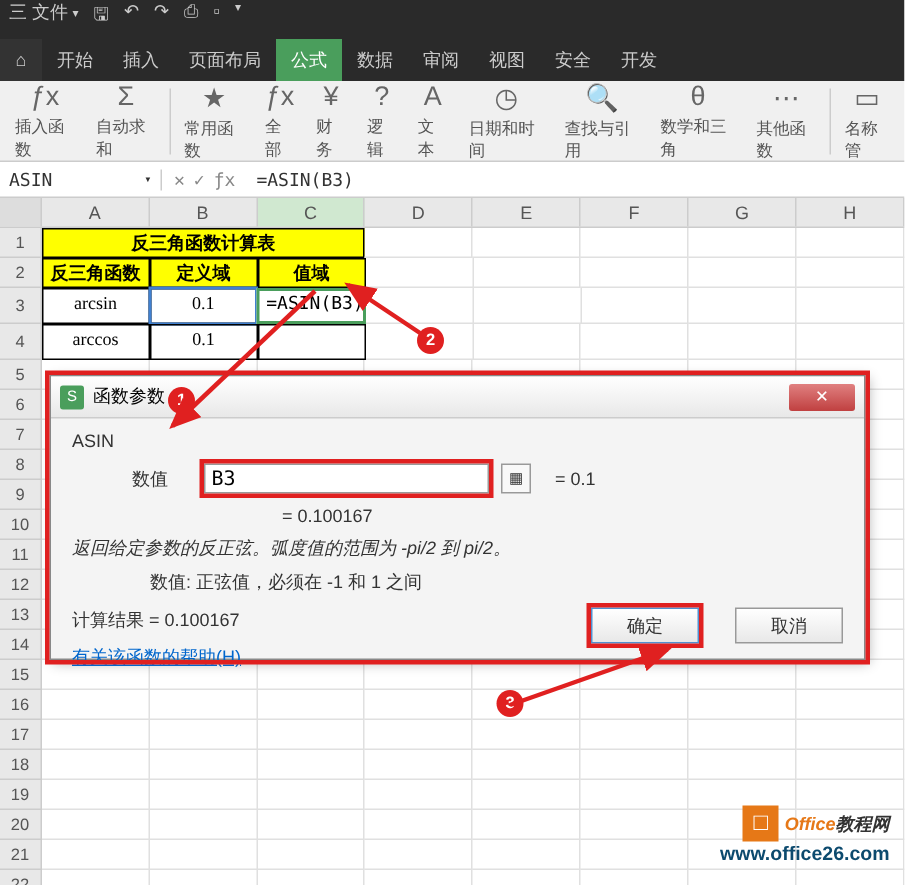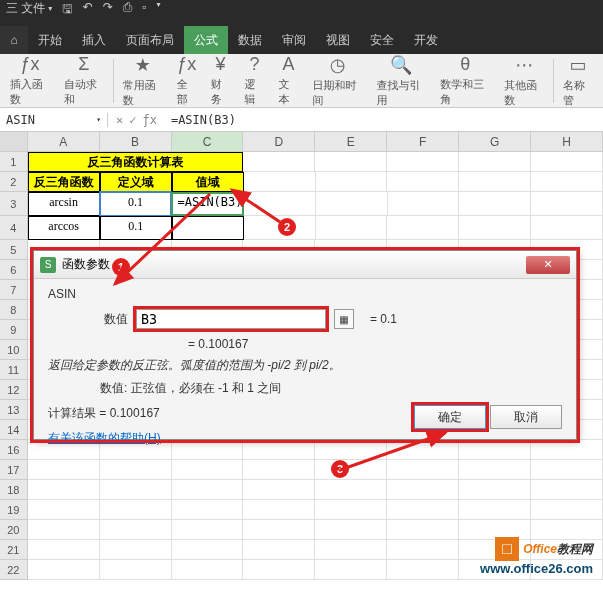--- a/index.html
+++ b/index.html
@@ -49,30 +49,30 @@
 .blue-ref { outline: 2px solid #4080d0; outline-offset: -1px; }
 
 
 .dialog { position: absolute; left: 33px; top: 250px; width: 544px; height: 190px; background: #f4f4f4; border: 1px solid #888; box-shadow: 2px 2px 8px rgba(0,0,0,0.3); outline: 3px solid #e02020; }
 .dlg-title { background: linear-gradient(#fff,#e8e8e8); height: 28px; display: flex; align-items: center; padding: 0 6px; border-bottom: 1px solid #ccc; }
 .dlg-title .s-icon { width: 16px; height: 16px; background: #4a9e5c; color: #fff; font-size: 10px; display: flex; align-items: center; justify-content: center; border-radius: 2px; margin-right: 6px; }
 .dlg-close { margin-left: auto; width: 44px; height: 18px; background: linear-gradient(#e08080,#c04040); color: #fff; display: flex; align-items: center; justify-content: center; border-radius: 2px; cursor: pointer; font-size: 11px; }
 .dlg-body { padding: 8px 14px; color: #333; }
 .fn-name { font-size: 12px; margin-bottom: 8px; }
 .param-row { display: flex; align-items: center; gap: 8px; margin-left: 40px; }
-.param-label { width: 40px; text-align: right; }
+.param-label { width: 40px; text-align: left; }
 .param-input { width: 190px; height: 20px; border: 1px solid #999; padding: 0 4px; font-family: Consolas, monospace; outline: 3px solid #e02020; }
 .range-btn { width: 20px; height: 20px; border: 1px solid #999; background: #f8f8f8; display: flex; align-items: center; justify-content: center; font-size: 10px; cursor: pointer; }
 .eq-val { margin-left: 8px; }
 .result-line { text-align: left; margin: 8px 0 4px 140px; }
 .desc { font-size: 12px; margin: 6px 0; font-style: italic; }
 .desc-sub { margin-left: 52px; font-size: 12px; }
 .calc-result { margin: 8px 0; }
 .help-link { color: #0066cc; text-decoration: underline; cursor: pointer; }
-.dlg-buttons { position: absolute; right: 14px; bottom: 10px; display: flex; gap: 4px; }
+.dlg-buttons { position: absolute; right: 14px; bottom: 10px; display: flex; gap: 24px; }
 .dlg-btn { width: 72px; height: 24px; border: 1px solid #999; background: linear-gradient(#fff,#e8e8e8); cursor: pointer; display: flex; align-items: center; justify-content: center; }
 .dlg-btn.ok { outline: 3px solid #e02020; border: 1px solid #5090d0; }
 
 
 .anno-circle { position: absolute; width: 18px; height: 18px; border-radius: 50%; background: #e02020; color: #fff; font-size: 11px; font-weight: bold; display: flex; align-items: center; justify-content: center; }
 .arrow { position: absolute; pointer-events: none; }
 
 
 .watermark { position: absolute; right: 10px; bottom: 14px; text-align: right; }
 .wm-logo { display: flex; align-items: center; gap: 4px; justify-content: flex-end; }
@@ -329,20 +329,31 @@
       <div class="cell"></div>
       <div class="cell"></div>
       <div class="cell"></div>
       <div class="cell"></div>
       <div class="cell"></div>
       <div class="cell"></div>
       <div class="cell"></div>
     </div>
     <div class="row">
       <div class="row-h">14</div>
+      <div class="cell"></div>
+      <div class="cell"></div>
+      <div class="cell"></div>
+      <div class="cell"></div>
+      <div class="cell"></div>
+      <div class="cell"></div>
+      <div class="cell"></div>
+      <div class="cell"></div>
+    </div>
+    <div class="row">
+      <div class="row-h">15</div>
       <div class="cell"></div>
       <div class="cell"></div>
       <div class="cell"></div>
       <div class="cell"></div>
       <div class="cell"></div>
       <div class="cell"></div>
       <div class="cell"></div>
       <div class="cell"></div>
     </div>
     <div class="row">

